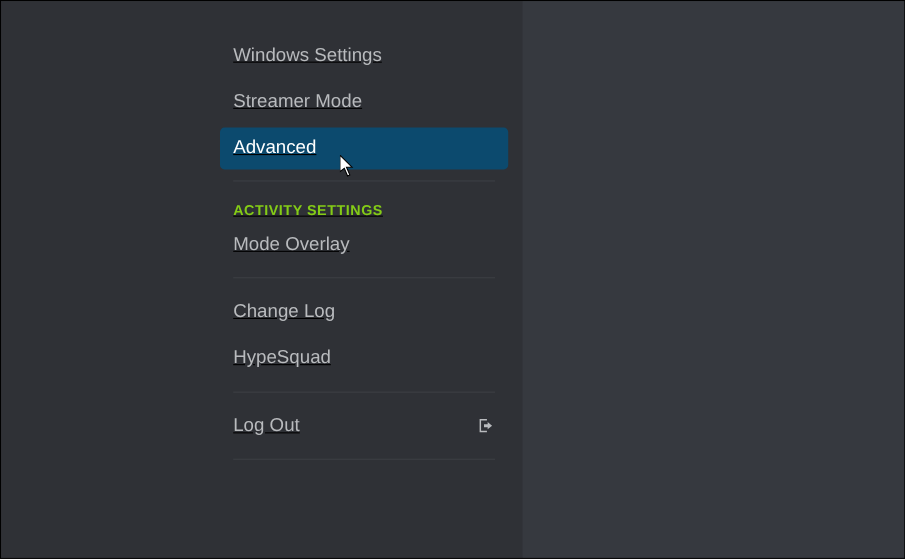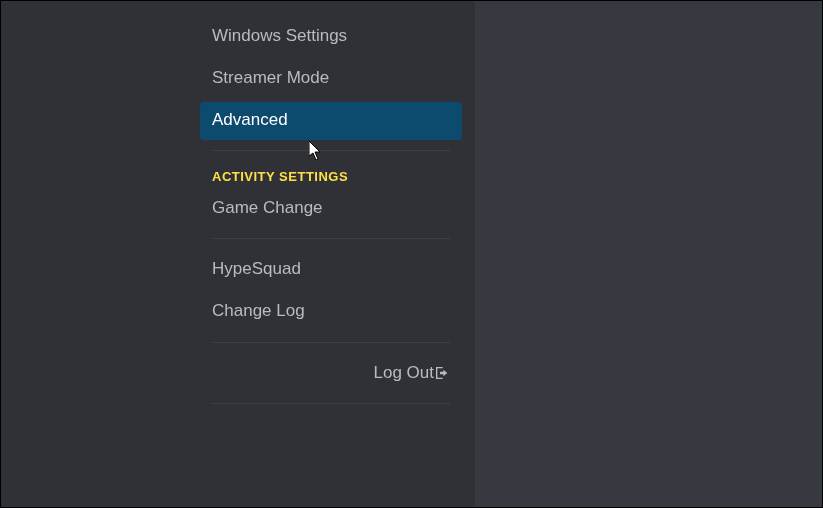--- a/index.html
+++ b/index.html
@@ -28,53 +28,54 @@
       position: absolute;
       left: 474px;
       top: 0;
       width: 349px;
       height: 508px;
       background: #36393f;
     }
     .menu {
       position: absolute;
       left: 199px;
-      top: 4px;
+      top: 18px;
       width: 262px;
+      text-decoration: underline;
     }
     .menu-item {
       padding: 7px 12px 9px 12px;
       font-size: 17px;
       font-weight: 500;
       color: #b9bbbe;
       cursor: pointer;
       border-radius: 4px;
       line-height: 1.3;
       margin-bottom: 4px;
     }
     .menu-item.selected {
       background: #0c4a6e;
       color: #ffffff;
     }
     .section-header {
       padding: 6px 12px 6px 12px;
       font-size: 13px;
       font-weight: 700;
-      color: #fde047;
+      color: #84cc16;
       letter-spacing: 0.5px;
       text-transform: uppercase;
     }
     .divider {
       height: 1px;
       background: #3c3f44;
       margin: 10px 12px 12px 12px;
     }
     .logout {
       display: flex;
-      justify-content: flex-end;
+      justify-content: space-between;
       align-items: center;
     }
     .logout-icon {
       width: 16px;
       height: 16px;
       display: flex;
       align-items: center;
       justify-content: center;
     }
     .logout-icon svg {
@@ -103,24 +104,24 @@
 <body>
 
 <div class="sidebar">
   <div class="menu">
     <div class="spacer-top"></div>
     <div class="menu-item">Windows Settings</div>
     <div class="menu-item">Streamer Mode</div>
     <div class="menu-item selected">Advanced</div>
     <div class="divider"></div>
     <div class="section-header">Activity Settings</div>
-    <div class="menu-item">Game Change</div>
+    <div class="menu-item">Mode Overlay</div>
     <div class="divider"></div>
+    <div class="menu-item">Change Log</div>
     <div class="menu-item">HypeSquad</div>
-    <div class="menu-item">Change Log</div>
     <div class="divider"></div>
     <div class="menu-item logout">
       <span>Log Out</span>
       <span class="logout-icon">
         <svg viewBox="0 0 24 24">
             <path d="M3 3h10v2H5v14h8v2H3V3zm11 4l6 5-6 5v-3H9v-4h5V7z"></path>
           </svg>
       </span>
     </div>
     <div class="divider"></div>

